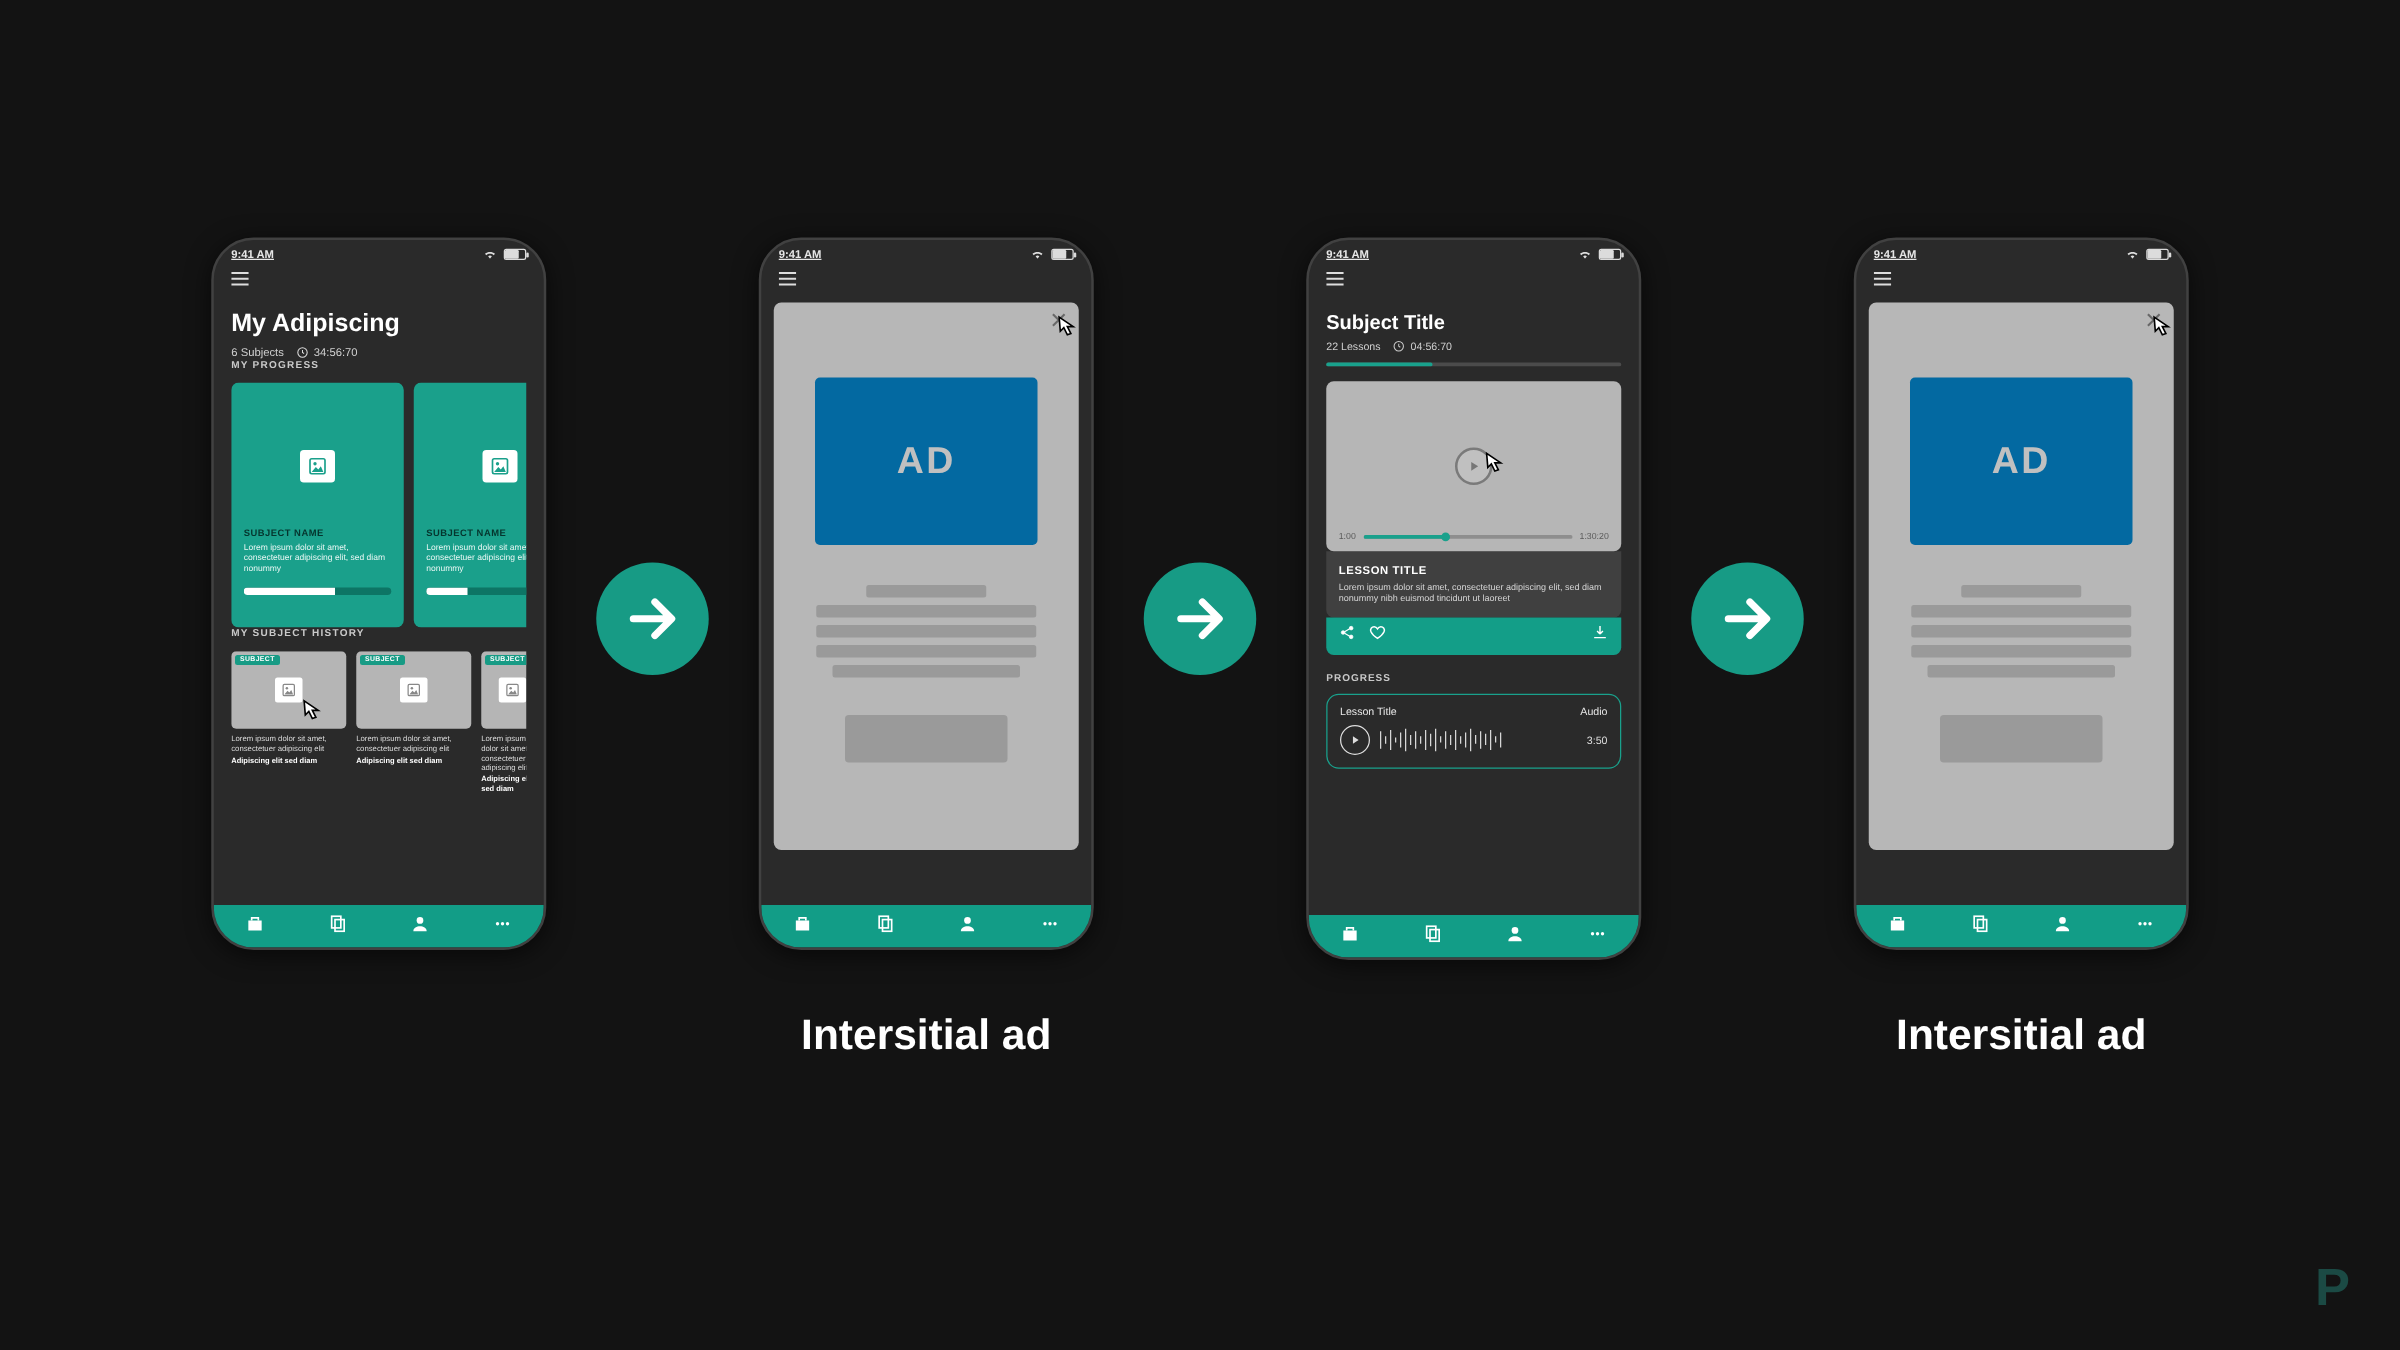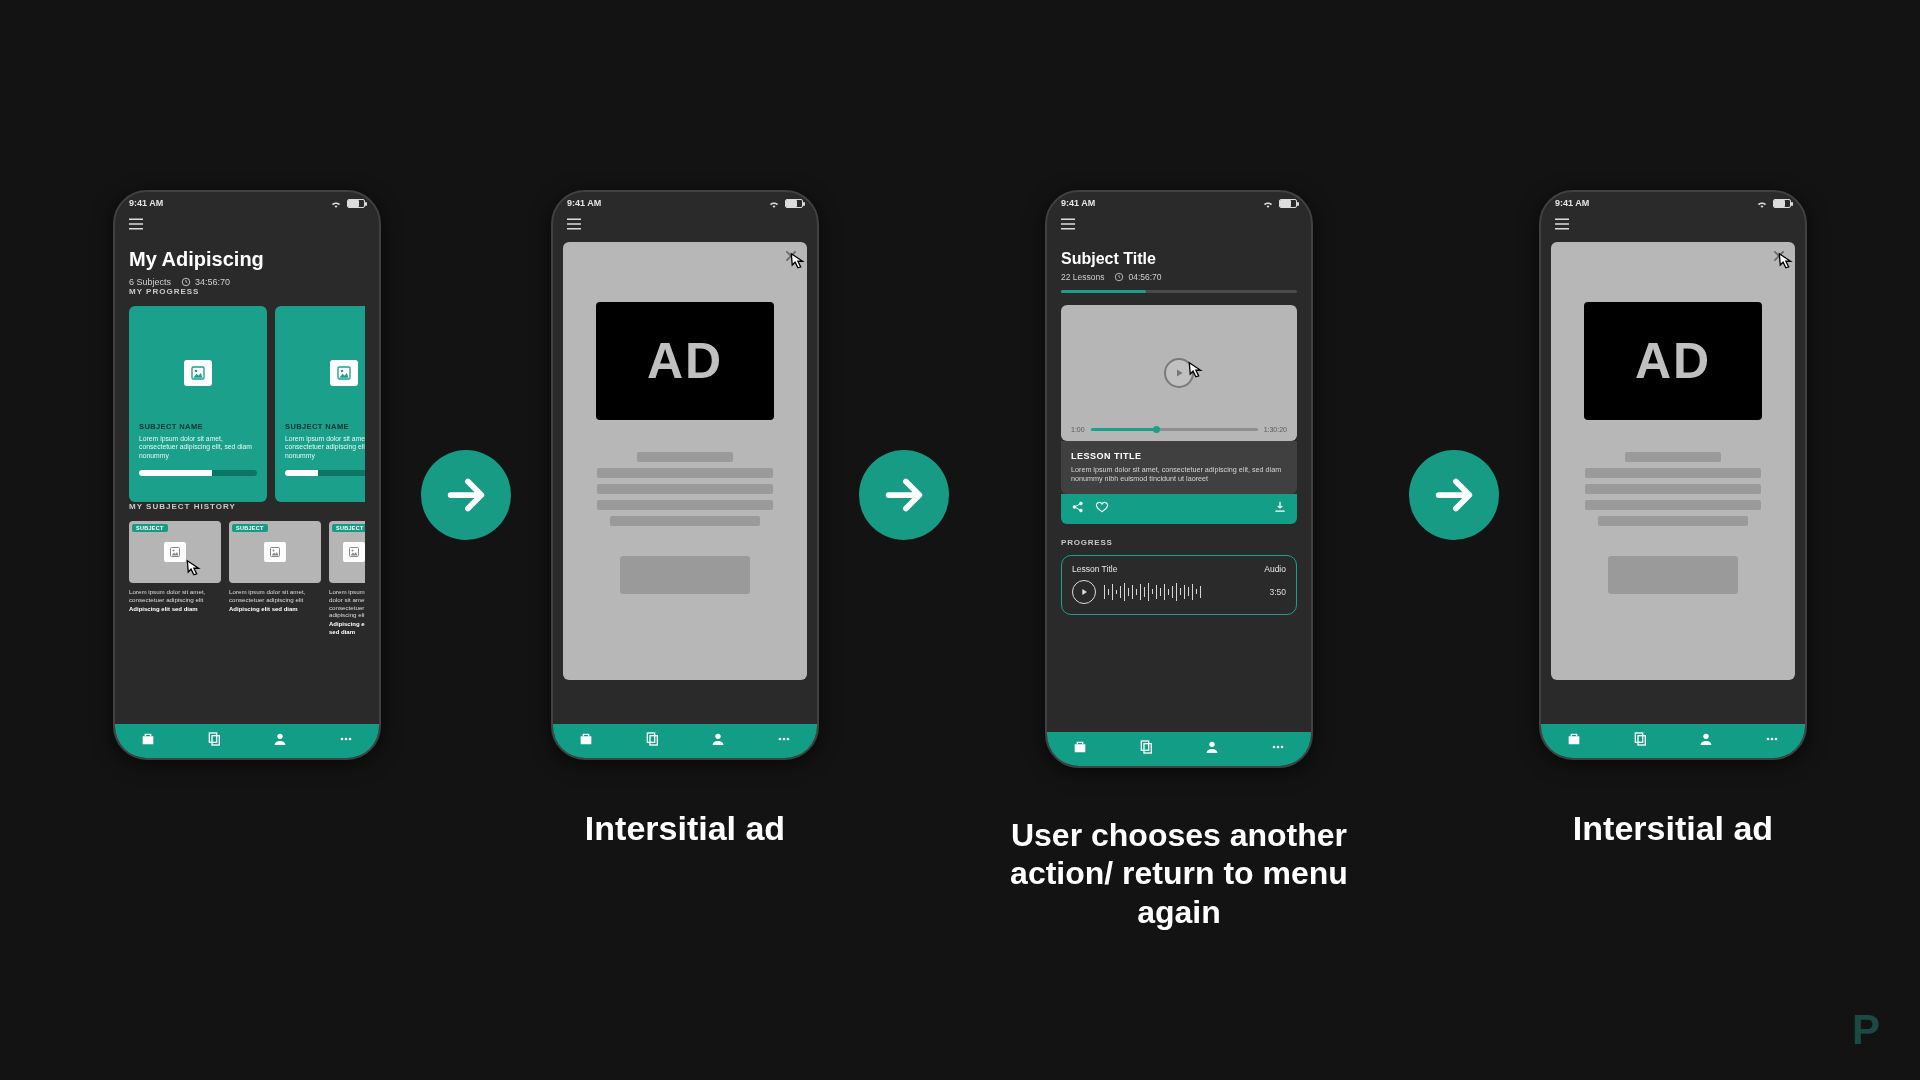--- a/index.html
+++ b/index.html
@@ -52,25 +52,26 @@
     border-radius: 34px;
     border: 2px solid #414141;
     position: relative;
     overflow: hidden;
     box-shadow: 0 4px 20px rgba(0,0,0,0.6);
   }
   .phone.subject { height: 578px; }
   .statusbar {
     display: flex;
     justify-content: space-between;
-    align-items: flex-end;
+    align-items: center;
     padding: 6px 14px 2px;
     font-size: 9px;
     font-weight: 600;
     color: #e6e6e6;
+    text-decoration: underline;
   }
   .statusbar-right { display: flex; align-items: center; gap: 4px; }
   .sig { width: 14px; height: 8px; }
   .batt { width: 18px; height: 9px; border: 1px solid #dcdcdc; border-radius: 2px; position: relative; }
   .batt::after { content: ""; position: absolute; right: -3px; top: 2px; width: 2px; height: 4px; background: #dcdcdc; border-radius: 1px; }
   .batt i { display: block; width: 70%; height: 100%; background: #dcdcdc; border-radius: 1px; }
   .menu-btn {
     padding: 6px 14px 2px;
     color: #ddd;
   }
@@ -128,23 +129,23 @@
     border-radius: 6px;
     height: 438px;
     padding: 14px 12px 16px;
     display: flex;
     flex-direction: column;
     align-items: center;
     position: relative;
   }
   .ad-close { position: absolute; top: 6px; right: 8px; width: 16px; height: 16px; }
   .ad-hero {
-    width: 178px; height: 118px; background: #000000; border-radius: 4px; margin-top: 46px;
+    width: 178px; height: 134px; background: #0369a1; border-radius: 4px; margin-top: 46px;
     display: flex; align-items: center; justify-content: center;
-    font-size: 50px; font-weight: 800; color: #c0c0c0; letter-spacing: 2px;
+    font-size: 30px; font-weight: 800; color: #c0c0c0; letter-spacing: 2px;
   }
   .ad-lines { margin-top: 32px; width: 180px; display: flex; flex-direction: column; gap: 6px; align-items: center; }
   .ad-lines .l { height: 10px; background: #9a9a9a; border-radius: 2px; }
   .ad-lines .l.s { width: 96px; }
   .ad-lines .l.w { width: 176px; }
   .ad-lines .l.m { width: 150px; }
   .ad-cta { width: 130px; height: 38px; background: #9a9a9a; border-radius: 3px; margin-top: 30px; }
   
   .subj-title { font-size: 16px; font-weight: 600; margin-top: 8px; }
   .subj-meta { display: flex; align-items: center; gap: 10px; font-size: 8.5px; color: #cfcfcf; margin-top: 4px; }
@@ -520,21 +521,20 @@
               <circle cx="12" cy="8" r="4"></circle>
               <path d="M4 21c0-4 4-6 8-6s8 2 8 6z"></path>
             </svg></span>
         <span><svg viewBox="0 0 24 24">
               <circle cx="6" cy="12" r="2"></circle>
               <circle cx="12" cy="12" r="2"></circle>
               <circle cx="18" cy="12" r="2"></circle>
             </svg></span>
       </div>
     </div>
-    <div class="caption small">User chooses another action/ return to menu again</div>
   </div>
 
   <div class="arrow">
     <svg viewBox="0 0 24 24">
         <path fill="none" stroke="#fff" stroke-width="3" stroke-linecap="round" stroke-linejoin="round" d="M4 12h15M13 5l7 7-7 7"></path>
       </svg>
   </div>
 
   <div class="step">
     <div class="phone">

